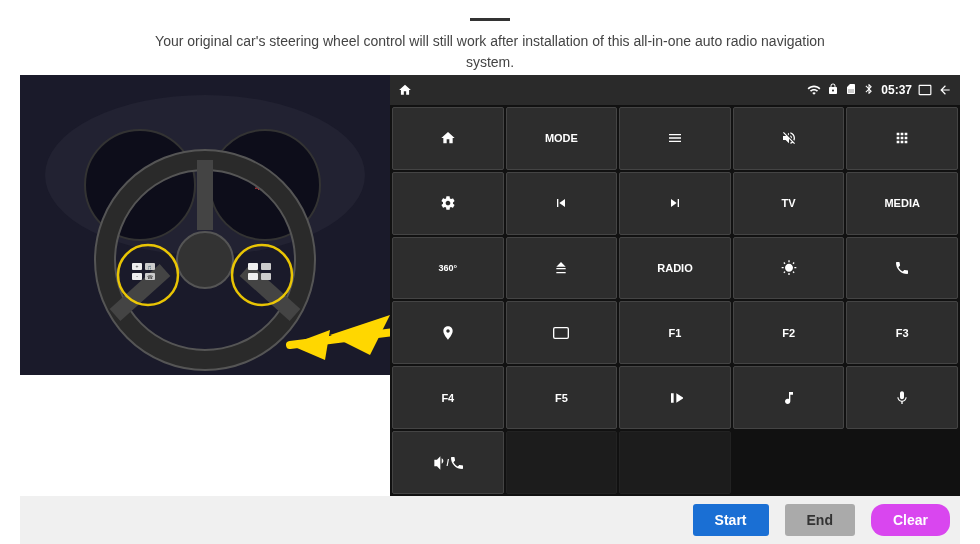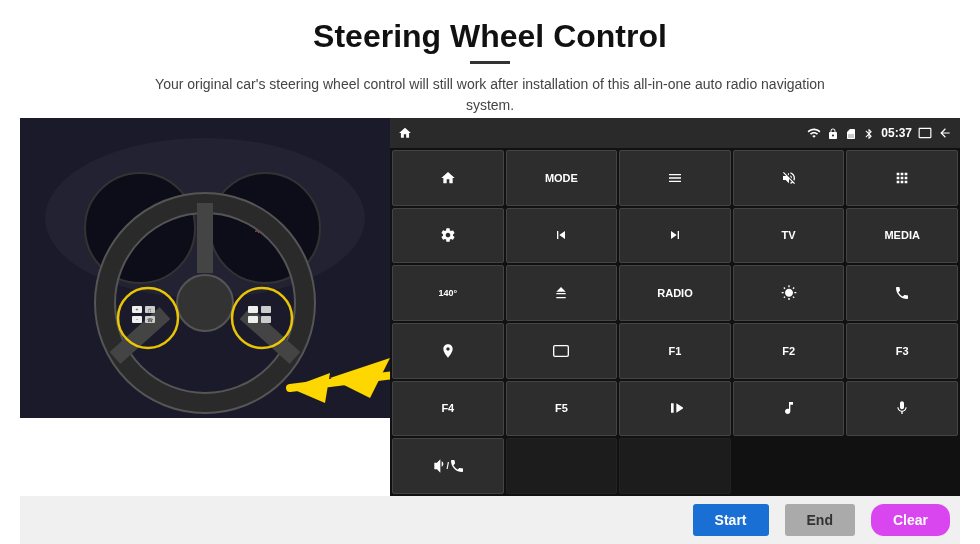--- a/index.html
+++ b/index.html
@@ -84,21 +84,21 @@
     }
 
     .status-left {
       display: flex;
       align-items: center;
       gap: 8px;
     }
 
     .status-right {
       display: flex;
-      align-items: flex-end;
+      align-items: flex-start;
       gap: 6px;
       font-size: 11px;
       color: #fff;
     }
 
     .btn-grid {
       display: grid;
       grid-template-columns: repeat(5, 1fr);
       grid-template-rows: repeat(6, 1fr);
       flex: 1;
@@ -159,21 +159,20 @@
     .btn-clear {
       background: #d946ef;
       color: #fff;
       border-radius: 13px;
     }
   </style>
 </head>
 <body>
 
 <div class="page-wrapper">
-  <h1 class="title">Steering Wheel Control</h1>
   <div class="divider"></div>
   <p class="subtitle">Your original car's steering wheel control will still work after installation of this all-in-one auto radio navigation system.</p>
 
   <div class="content-area">
 
     <div class="steering-img">
       <svg class="steering-canvas" viewBox="0 0 370 300" xmlns="http://www.w3.org/2000/svg">
 
         <rect width="370" height="300" fill="#1a1a2a"></rect>
 
@@ -290,21 +289,21 @@
             </svg>
         </div>
         <div class="grid-btn">
           <svg width="18" height="18" viewBox="0 0 24 24" fill="white">
               <path d="M6 18l8.5-6L6 6v12zM16 6v12h2V6h-2z"></path>
             </svg>
         </div>
         <div class="grid-btn">TV</div>
         <div class="grid-btn">MEDIA</div>
 
-        <div class="grid-btn" style="font-size:9px;">140°</div>
+        <div class="grid-btn" style="font-size:9px;">360°</div>
         <div class="grid-btn">
           <svg width="16" height="16" viewBox="0 0 24 24" fill="white">
               <path d="M5 20h14v-2H5v2zM5 10l7-7 7 7H5zm0 4h14v-2H5v2z"></path>
             </svg>
         </div>
         <div class="grid-btn">RADIO</div>
         <div class="grid-btn">
           <svg width="16" height="16" viewBox="0 0 24 24" fill="white">
               <path d="M6.76 4.84l-1.8-1.79-1.41 1.41 1.79 1.79 1.42-1.41zM4 10.5H1v2h3v-2zm9-9.95h-2V3.5h2V.55zm7.45 3.91l-1.41-1.41-1.79 1.79 1.41 1.41 1.79-1.79zm-3.21 13.7l1.79 1.8 1.41-1.41-1.8-1.79-1.4 1.4zM20 10.5v2h3v-2h-3zm-8-5c-3.31 0-6 2.69-6 6s2.69 6 6 6 6-2.69 6-6-2.69-6-6-6zm-1 16.95h2V19.5h-2v2.95zm-7.45-3.91l1.41 1.41 1.79-1.8-1.41-1.41-1.79 1.8z"></path>
             </svg>

